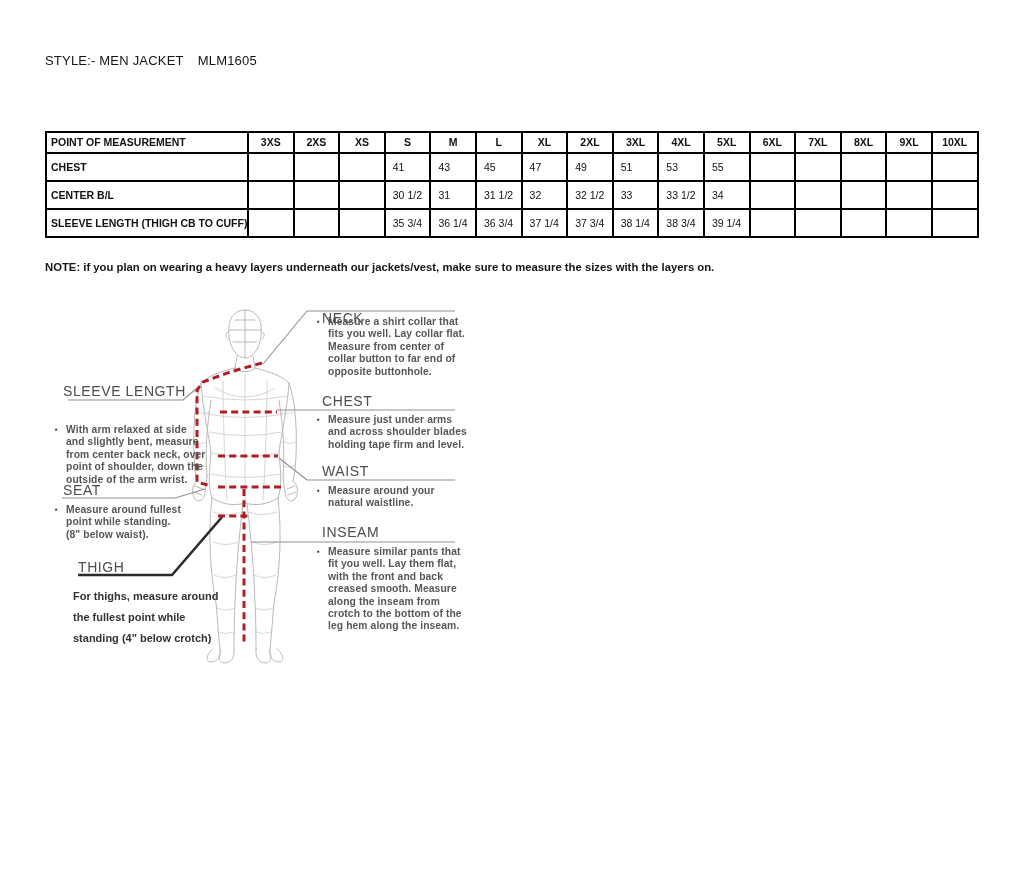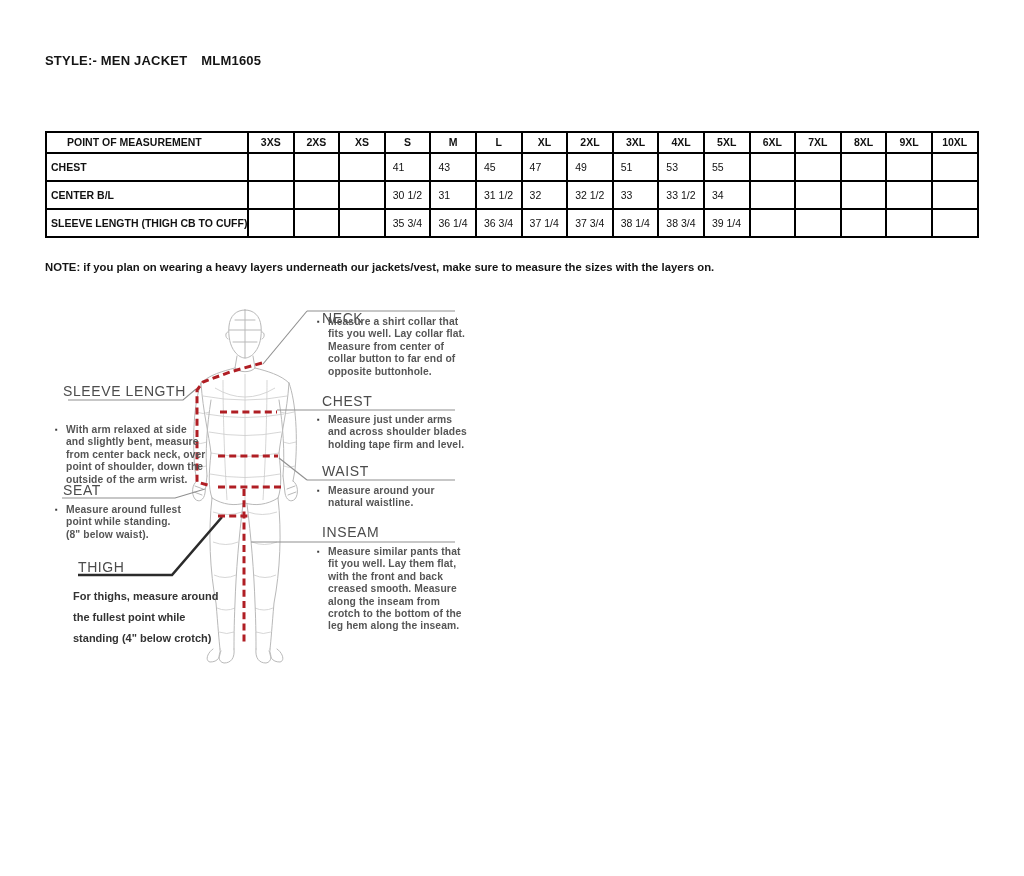--- a/index.html
+++ b/index.html
@@ -1,32 +1,32 @@
 <!DOCTYPE html>
 <html><head>
 <meta charset="utf-8">
 <style>
   html,body{margin:0;padding:0;}
   body{
     width:1024px;height:876px;background:#ffffff;position:relative;
     font-family:"Liberation Sans", sans-serif;color:#111;overflow:hidden;
   }
-  .page-title{position:absolute;left:45px;top:53px;font-size:13px;font-weight:bold;color:#151515;letter-spacing:.2px;white-space:nowrap;}
+  .page-title{position:absolute;left:45px;top:53px;font-size:13px;font-weight:normal;color:#151515;letter-spacing:.2px;white-space:nowrap;}
   .page-title .code{margin-left:14px;}
 
   table.size-table{
     position:absolute;left:45px;top:131px;width:932px;
     border-collapse:collapse;table-layout:fixed;
   }
   .size-table th,.size-table td{
     border:2px solid #000;overflow:hidden;white-space:nowrap;
     font-size:10.5px;line-height:1;vertical-align:middle;
   }
   .size-table thead th{height:19px;font-weight:bold;text-align:center;padding:0 2px;}
-  .size-table thead th.pom{text-align:left;padding-left:20px;}
+  .size-table thead th.pom{text-align:left;padding-left:4px;}
   .size-table tbody th{height:24px;font-weight:bold;text-align:left;padding-left:4px;}
   .size-table tbody td{height:24px;font-weight:normal;text-align:left;padding-left:7px;}
 
   .note{position:absolute;left:45px;top:261px;font-size:11.3px;font-weight:bold;color:#151515;white-space:nowrap;}
 
   .diagram{position:absolute;left:45px;top:290px;width:430px;height:400px;}
   .diagram svg{position:absolute;left:0;top:0;}
 
   .sec-title{
     position:absolute;font-size:14px;letter-spacing:.6px;color:#4c4c4c;

